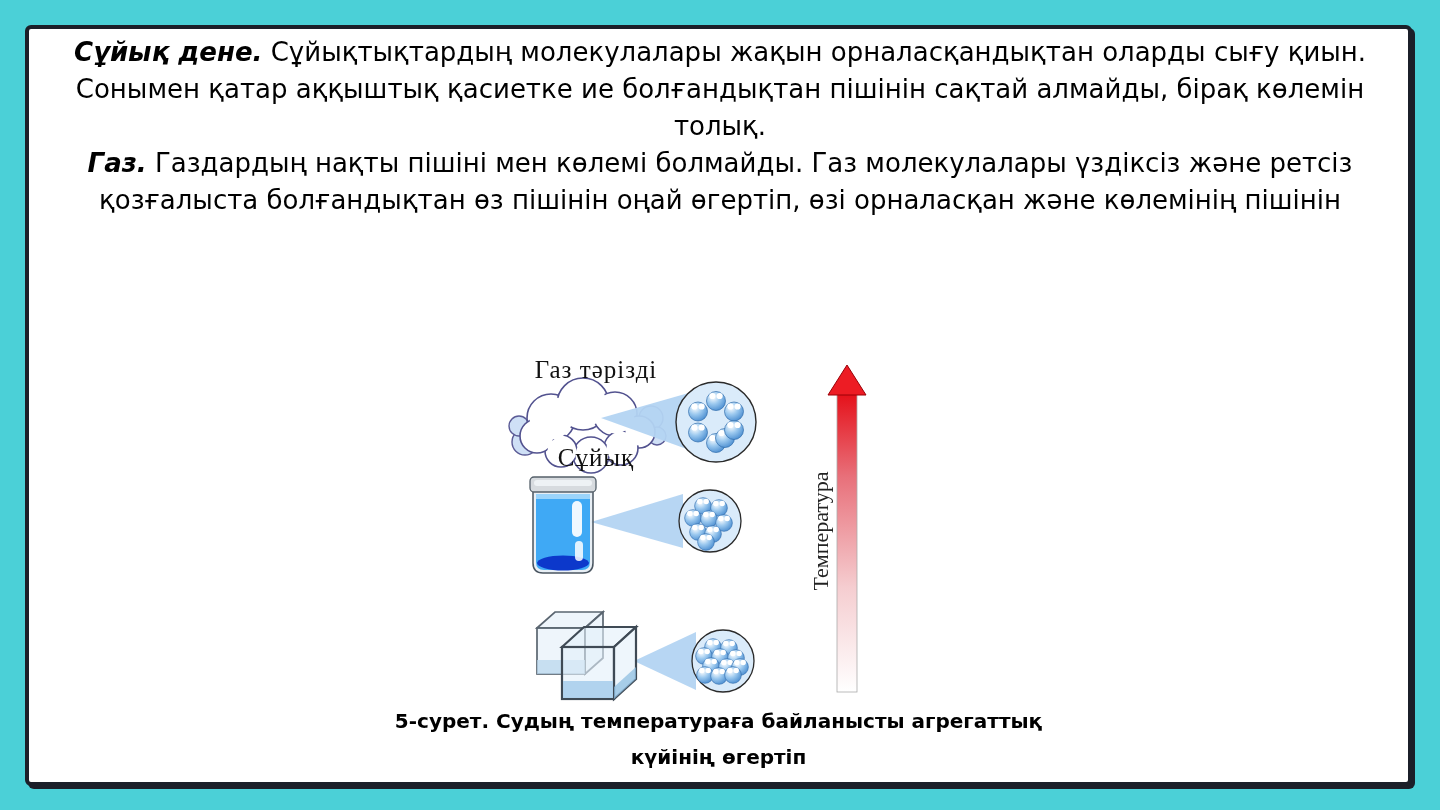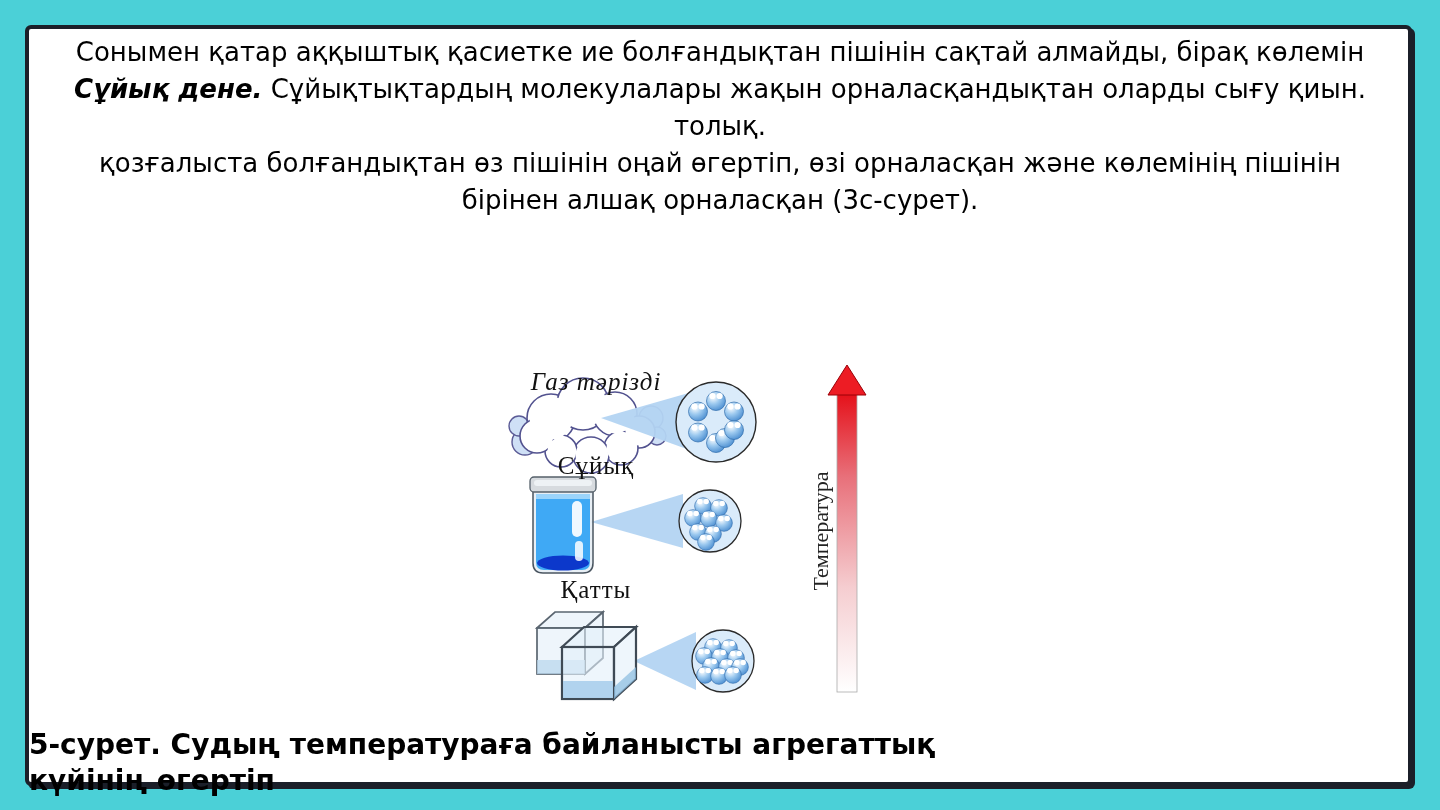--- a/index.html
+++ b/index.html
@@ -28,49 +28,48 @@
     position:absolute;left:472px;top:327px;width:385px;height:350px;
     z-index:2;
   }
   .figure svg{position:absolute;left:0;top:0;}
   .figlabel{
     position:absolute;left:0;width:190px;text-align:center;
     font-family:"Liberation Serif",serif;
     font-size:25px;letter-spacing:1px;color:#111;
     z-index:3;white-space:nowrap;
   }
-  .figlabel.gas{top:12px;font-style:italic;}
-  .figlabel.liquid{top:96px;}
+  .figlabel.gas{top:0px;}
+  .figlabel.liquid{top:88px;}
   .figlabel.solid{top:220px;}
   .temp-label{
     position:absolute;left:240px;top:162px;width:160px;height:26px;
     text-align:center;
     font-family:"Liberation Serif",serif;font-size:22px;color:#222;
     transform:rotate(-90deg);
     z-index:3;white-space:nowrap;
   }
   .caption{
     position:absolute;left:0;right:0;top:674px;
-    font-weight:bold;
-    font-size:28px;line-height:36px;color:#000;
+    text-align:center;font-weight:bold;
+    font-size:20px;line-height:36px;color:#000;
     z-index:3;
-    margin-top:24px;
   }
 </style>
 </head>
 <body>
 
 <div class="content-box">
 
   <div class="textblock">
+    <div class="tline"><span class="lead">Сұйық дене.</span><span> Сұйықтықтардың молекулалары жақын орналасқандықтан оларды сығу қиын.</span></div>
     <div class="tline">Сонымен қатар аққыштық қасиетке ие болғандықтан пішінін сақтай алмайды, бірақ көлемін</div>
-    <div class="tline"><span class="lead">Сұйық дене.</span><span> Сұйықтықтардың молекулалары жақын орналасқандықтан оларды сығу қиын.</span></div>
     <div class="tline">толық.</div>
+    <div class="tline"><span class="lead">Газ.</span><span> Газдардың нақты пішіні мен көлемі болмайды. Газ молекулалары үздіксіз және ретсіз</span></div>
     <div class="tline">қозғалыста болғандықтан өз пішінін оңай өгертіп, өзі орналасқан және көлемінің пішінін</div>
-    <div class="tline">бірінен алшақ орналасқан (3c-сурет).</div>
   </div>
 
   <div class="figure">
     <svg width="385" height="350" viewBox="0 0 385 350">
       <defs>
         <radialGradient id="mg" cx="35%" cy="30%" r="80%">
           <stop offset="0%" stop-color="#ffffff"></stop>
           <stop offset="45%" stop-color="#9cc9ef"></stop>
           <stop offset="100%" stop-color="#4287cd"></stop>
         </radialGradient>
@@ -187,21 +186,20 @@
       </g>
 
       <g>
         <rect x="336" y="37" width="20" height="299" fill="url(#tempGrad)" stroke="#aaaaaa" stroke-width="0.8"></rect>
         <polygon points="346,9 327,39 365,39" fill="#ed1c24" stroke="#9b0007" stroke-width="1"></polygon>
       </g>
     </svg>
 
     <div class="figlabel gas">Газ тәрізді</div>
     <div class="figlabel liquid">Сұйық</div>
-    <div class="figlabel solid">Қатты</div>
     <div class="temp-label">Температура</div>
   </div>
 
   <div class="caption">
     <div>5-сурет. Судың температураға байланысты агрегаттық</div>
     <div>күйінің өгертіп</div>
   </div>
 
 </div>
 

